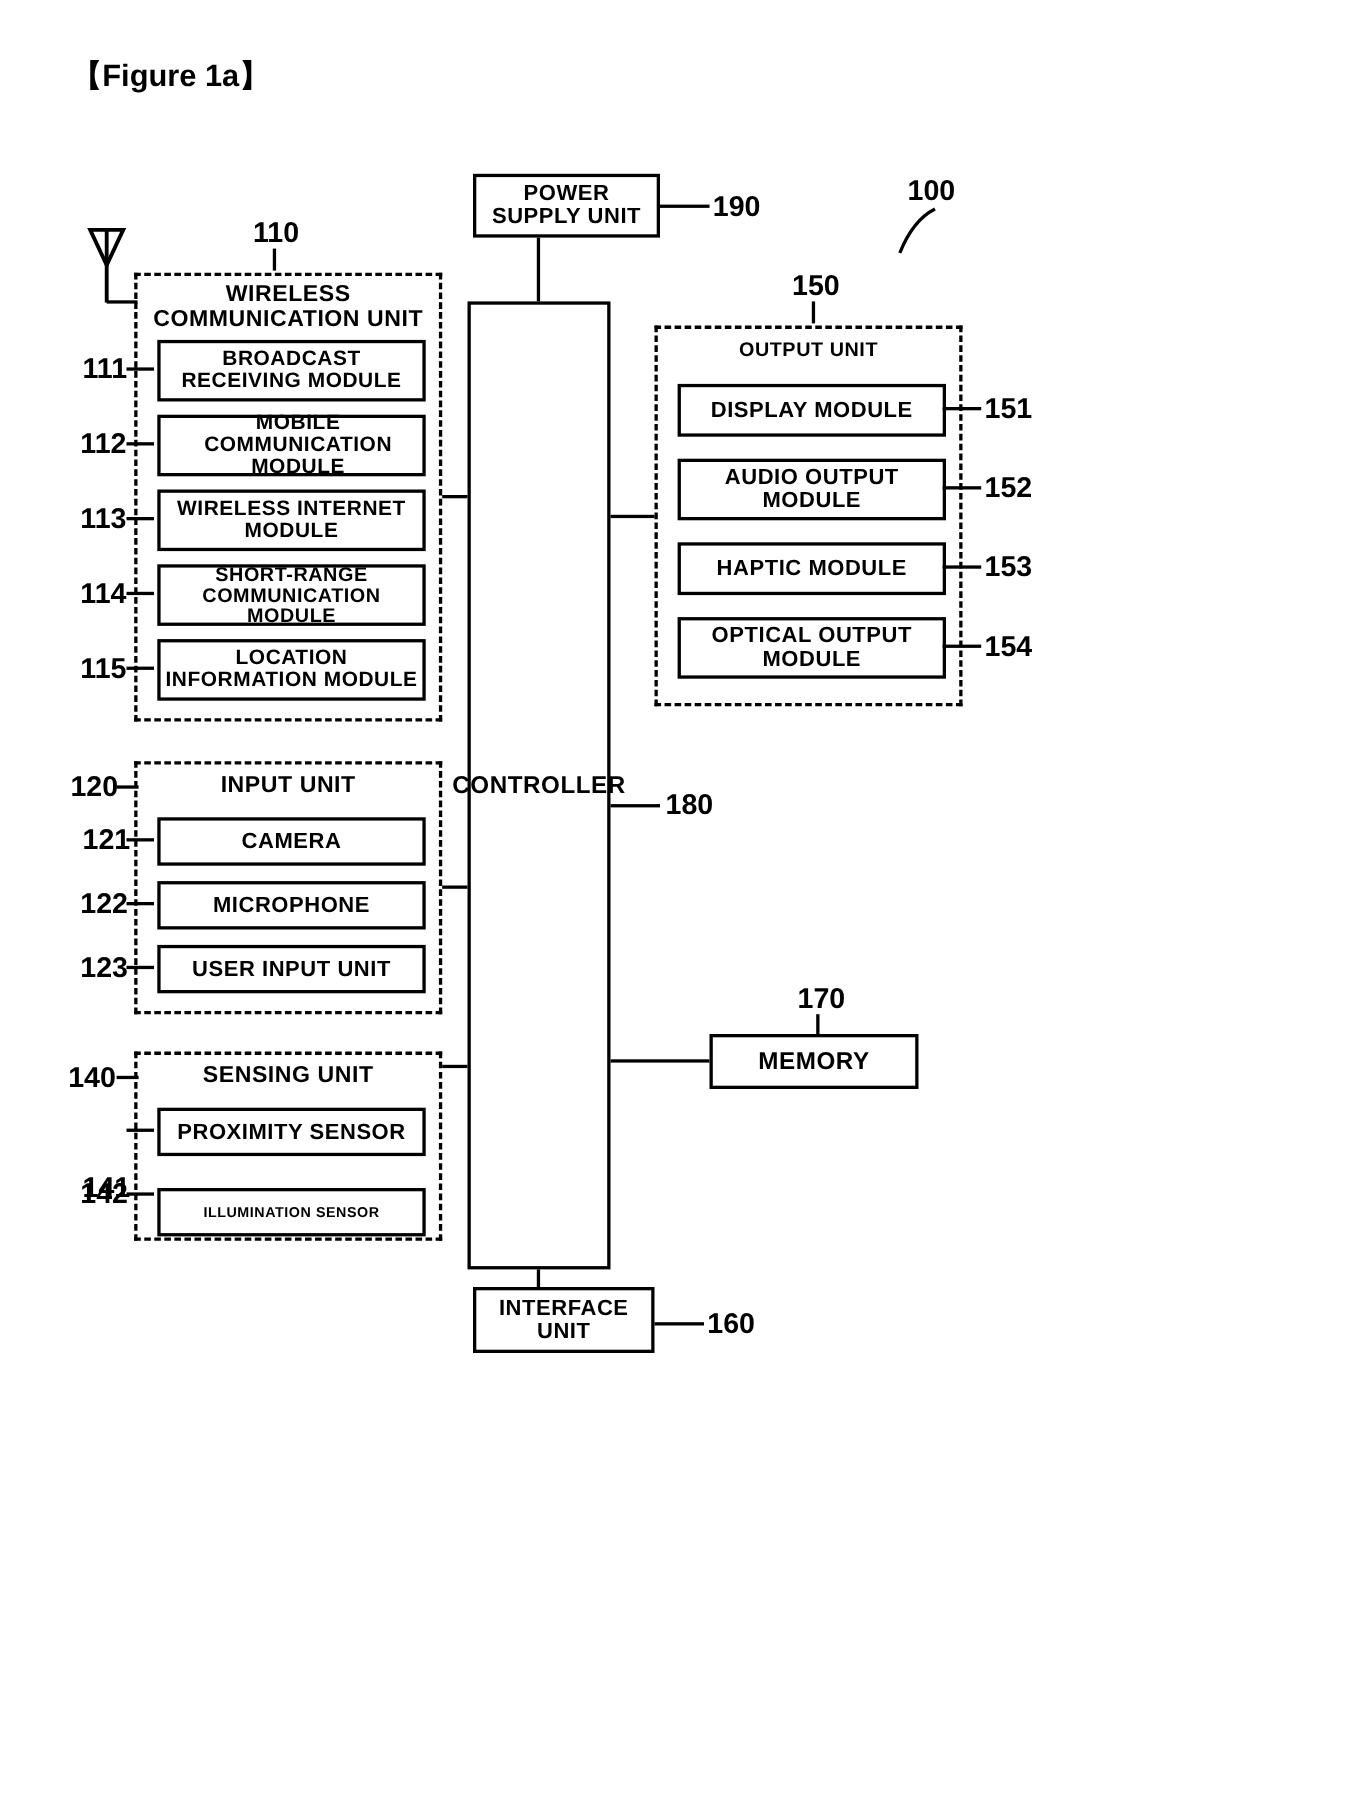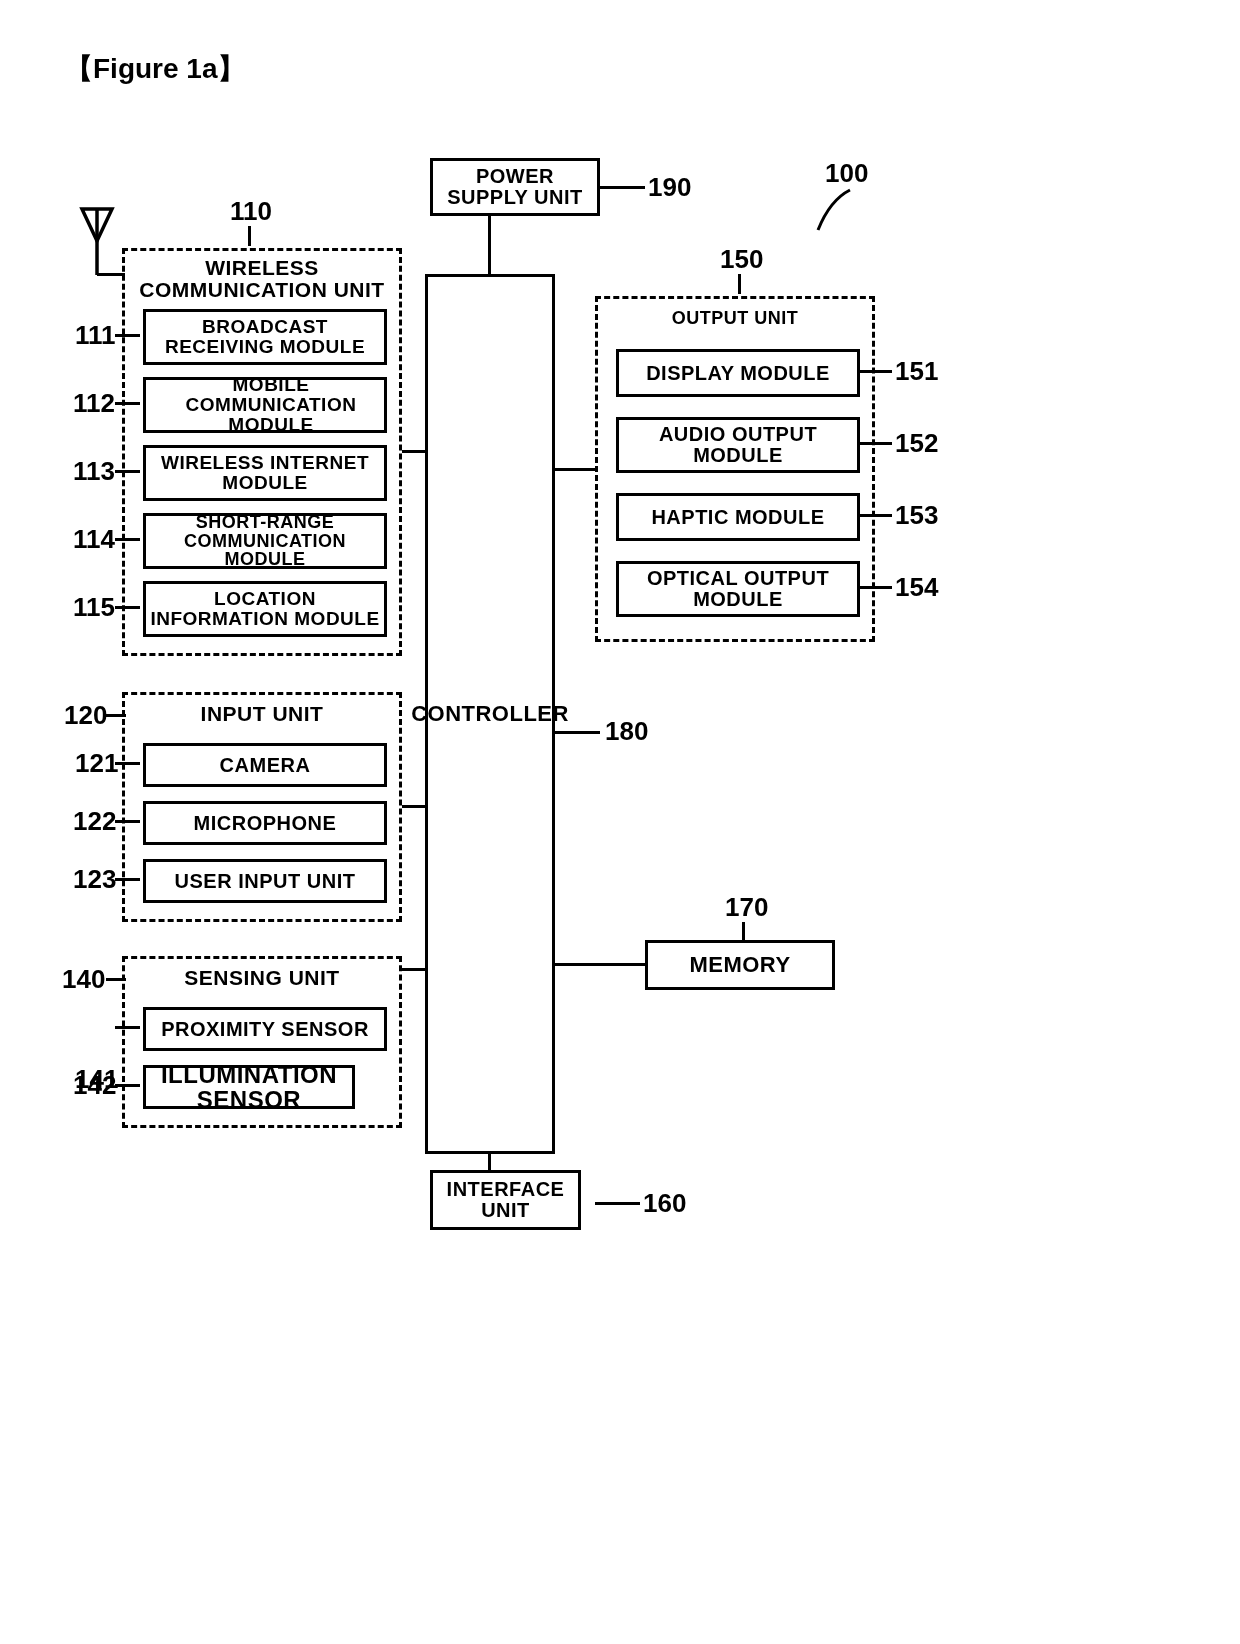--- a/index.html
+++ b/index.html
@@ -98,21 +98,21 @@
   <div class="refnum" style="left:648px; top:172px;">190</div>
   <div class="hline" style="left:600px; top:186px; width:45px;"></div>
   <div class="vline" style="left:488px; top:216px; height:58px;"></div>
 
   <div class="solid-box" style="left:425px; top:274px; width:130px; height:880px; font-size:22px;align-items:center;">
     <span>CONTROLLER</span>
   </div>
   <div class="refnum" style="left:605px; top:716px;">180</div>
   <div class="hline" style="left:555px; top:731px; width:45px;"></div>
 
-  <div class="solid-box" style="left:430px; top:1170px; width:151px; height:60px; font-size:20px;">
+  <div class="solid-box" style="left:430px; top:1170px; width:165px; height:60px; font-size:20px;">
     <span>INTERFACE UNIT</span>
   </div>
   <div class="vline" style="left:488px; top:1154px; height:16px;"></div>
   <div class="refnum" style="left:643px; top:1188px;">160</div>
   <div class="hline" style="left:595px; top:1202px; width:45px;"></div>
 
   <div class="solid-box" style="left:645px; top:940px; width:190px; height:50px; font-size:22px;">
     <span>MEMORY</span>
   </div>
   <div class="hline" style="left:555px; top:963px; width:90px;"></div>
@@ -163,21 +163,21 @@
   <div class="refnum" style="left:75px; top:748px;">121</div>
   <div class="hline" style="left:115px; top:762px; width:25px;"></div>
   <div class="refnum" style="left:73px; top:806px;">122</div>
   <div class="hline" style="left:115px; top:820px; width:25px;"></div>
   <div class="refnum" style="left:73px; top:864px;">123</div>
   <div class="hline" style="left:115px; top:878px; width:25px;"></div>
 
   <div class="dashed-group" style="left:122px; top:956px; width:280px; height:172px;">
     <div class="group-title" style="top:8px; font-size:21px; left:0;">SENSING UNIT</div>
     <div class="item-box" style="left:18px; top:48px; width:244px; height:44px; font-size:20px;">PROXIMITY SENSOR</div>
-    <div class="item-box" style="left:18px; top:106px; width:212px; height:44px; font-size:24px;">ILLUMINATION SENSOR</div>
+    <div class="item-box" style="left:18px; top:121px; width:244px; height:44px; font-size:13px;">ILLUMINATION SENSOR</div>
   </div>
   <div class="hline" style="left:402px; top:968px; width:23px;"></div>
 
   <div class="refnum" style="left:62px; top:964px;">140</div>
   <div class="hline" style="left:106px; top:978px; width:20px;"></div>
   <div class="refnum" style="left:75px; top:1064px;">141</div>
   <div class="hline" style="left:115px; top:1026px; width:25px;"></div>
   <div class="refnum" style="left:73px; top:1070px;">142</div>
   <div class="hline" style="left:115px; top:1084px; width:25px;"></div>
 

